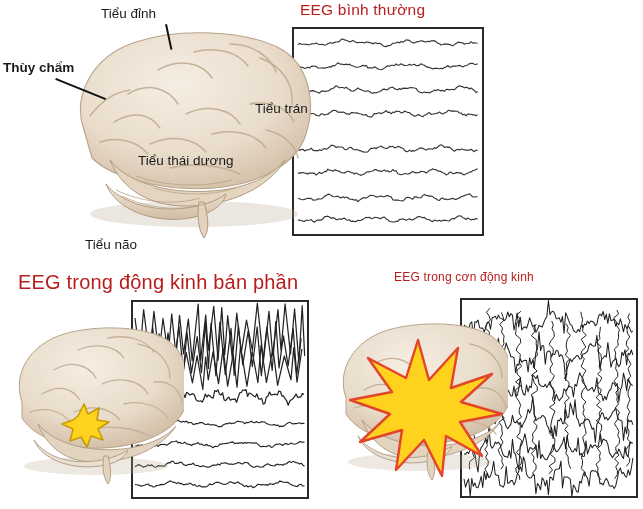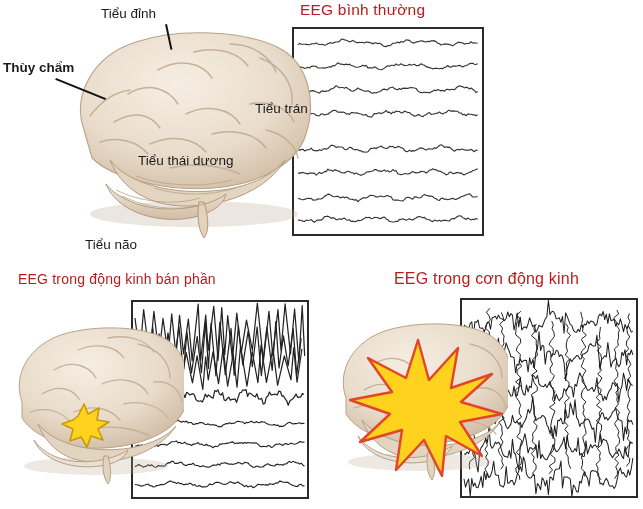--- a/index.html
+++ b/index.html
@@ -13,22 +13,22 @@
   
   .title{
     position:absolute;
     font-weight:normal;
     color:#b91c1c;
     white-space:nowrap;
     letter-spacing:.2px;
     text-align:right;
   }
   #title-normal{left:300px;top:1px;font-size:15.5px;}
-  #title-partial{left:18px;top:271px;font-size:14px;}
-  #title-general{left:394px;top:270px;font-size:16px;}
+  #title-partial{left:18px;top:271px;font-size:20px;}
+  #title-general{left:394px;top:270px;font-size:12px;}
 
   
   .anat-label{
     position:absolute;
     font-size:13.5px;
     color:#1b1b1b;
     white-space:nowrap;
   }
   #lbl-parietal{left:101px;top:6px;}
   #lbl-occipital{left:3px;top:60px;font-weight:bold;}

